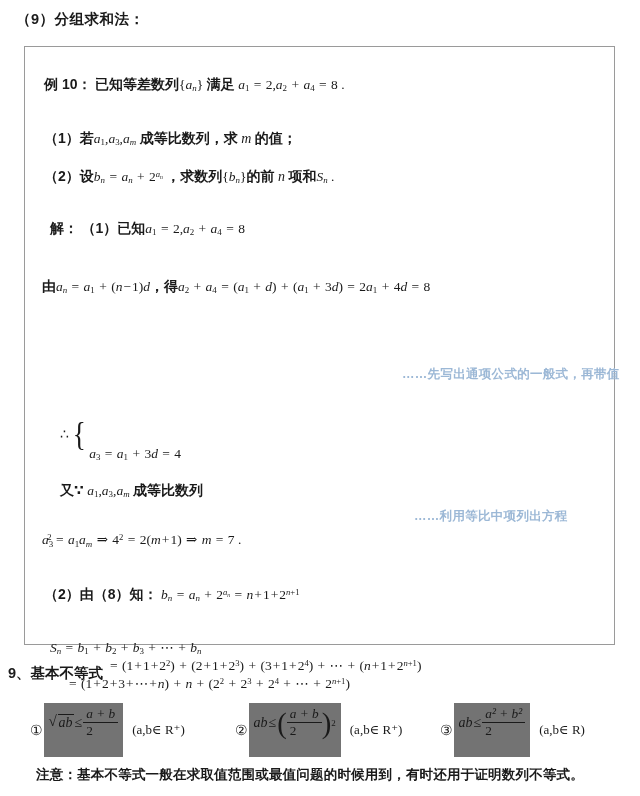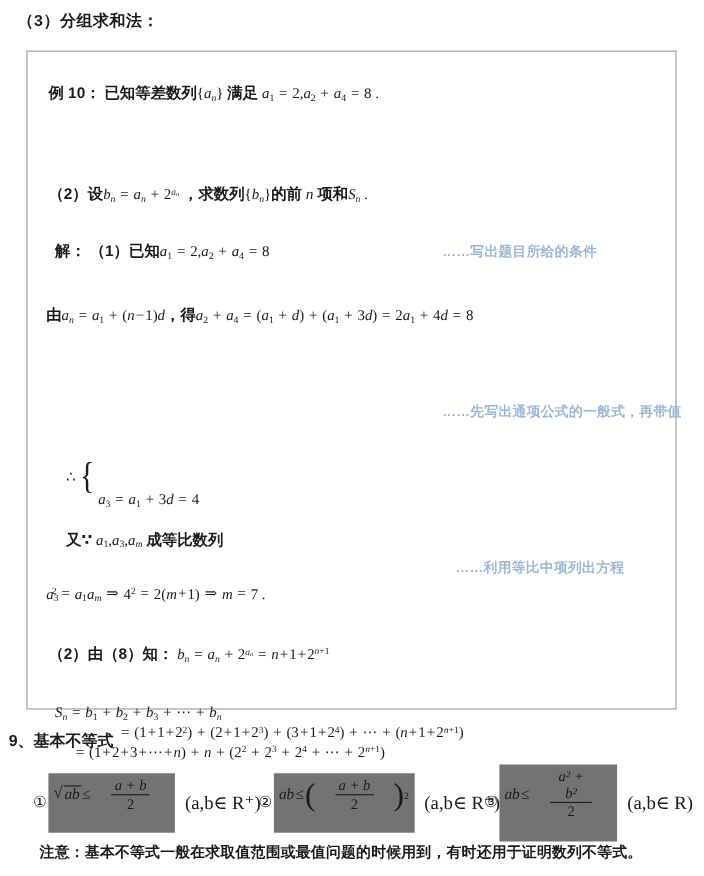--- a/index.html
+++ b/index.html
@@ -55,23 +55,23 @@
     font-family: "Liberation Sans", "DejaVu Sans", sans-serif;
     font-size: 12.5px;
     font-weight: 700;
     letter-spacing: .3px;
   }
 
   
   .frac {
     display: inline-block;
     vertical-align: -0.52em;
-    text-align: center;
+    text-align: left;
     font-size: .95em;
-    margin: 0 18px;
+    margin: 0 0;
   }
   .frac .num { display: block; border-bottom: 1px solid #1a1a1a; padding: 0 3px 0px; line-height: 1.12; }
   .frac .den { display: block; padding: 0px 3px 0; line-height: 1.15; }
 
   
   .sqrt { display: inline-block; position: relative; padding-left: 9px; }
   .sqrt::before {
     content: "√";
     position: absolute; left: 0; top: -1px;
     font-size: 1.08em;
@@ -102,59 +102,64 @@
   .ineq-row { position: absolute; left: 30px; top: 707px; width: 600px; height: 46px; }
   .ineq { position: absolute; top: 0; display: flex; align-items: center; height: 46px; }
   .circnum { font-size: 14px; margin-right: 1px; font-family: "Liberation Serif", serif; }
   .hl {
     background: #737373;
     padding: 4px 5px 19px;
     font-size: 14px;
     display: inline-flex;
     align-items: center;
   }
-  .cond { margin-left: 9px; font-size: 17px; white-space: nowrap; }
+  .cond { margin-left: 9px; font-size: 13px; white-space: nowrap; }
 
   
   .note {
     position: absolute;
     left: 36px; top: 766px;
     font-size: 13.5px;
     letter-spacing: .2px;
   }
 </style>
 </head>
 <body>
 
 <div class="page">
 
-  <div class="sec-heading cn">（3）分组求和法：</div>
+  <div class="sec-heading cn">（9）分组求和法：</div>
 
   <div class="example-box"></div>
 
   <div class="line" style="left:44px; top:76px;">
     <span class="cn">例 10：</span>
     <span class="cn">已知等差数列</span><span class="math">{<span class="mi">a</span><sub>n</sub>}</span>
     <span class="cn">满足</span>
     <span class="math"><span class="mi">a</span><sub class="n">1</sub> <span class="op">=</span> <span class="mn">2</span>,<span class="mi">a</span><sub class="n">2</sub> <span class="op">+</span> <span class="mi">a</span><sub class="n">4</sub> <span class="op">=</span> <span class="mn">8</span> .</span>
   </div>
 
+  <div class="line" style="left:44px; top:130px;">
+    <span class="cn">（1）若</span><span class="math"><span class="mi">a</span><sub class="n">1</sub>,<span class="mi">a</span><sub class="n">3</sub>,<span class="mi">a</span><sub>m</sub></span>
+    <span class="cn">成等比数列，求</span>
+    <span class="mi">m</span>
+    <span class="cn">的值；</span>
+  </div>
 
   <div class="line" style="left:44px; top:168px;">
     <span class="cn">（2）设</span><span class="math"><span class="mi">b</span><sub>n</sub> <span class="op">=</span> <span class="mi">a</span><sub>n</sub> <span class="op">+</span> <span class="mn">2</span><sup><span class="mi">a</span><sub>n</sub></sup></span>
     <span class="cn">，求数列</span><span class="math">{<span class="mi">b</span><sub>n</sub>}</span><span class="cn">的前</span>
     <span class="mi">n</span>
     <span class="cn">项和</span><span class="math"><span class="mi">S</span><sub>n</sub> .</span>
   </div>
 
   <div class="line" style="left:50px; top:220px;">
     <span class="cn">解：</span>
     <span class="cn">（1）</span><span class="cn">已知</span><span class="math"><span class="mi">a</span><sub class="n">1</sub> <span class="op">=</span> <span class="mn">2</span>,<span class="mi">a</span><sub class="n">2</sub> <span class="op">+</span> <span class="mi">a</span><sub class="n">4</sub> <span class="op">=</span> <span class="mn">8</span></span>
   </div>
-  <div class="annot" style="left:402px; top:221px;">……写出题目所给的条件</div>
 
   <div class="line" style="left:42px; top:278px;text-align:right;">
     <span class="cn">由</span><span class="math"><span class="mi">a</span><sub>n</sub> <span class="op">=</span> <span class="mi">a</span><sub class="n">1</sub> <span class="op">+</span> (<span class="mi">n</span><span class="op">−</span><span class="mn">1</span>)<span class="mi">d</span></span><span class="cn">，得</span><span class="math"><span class="mi">a</span><sub class="n">2</sub> <span class="op">+</span> <span class="mi">a</span><sub class="n">4</sub> <span class="op">=</span> (<span class="mi">a</span><sub class="n">1</sub> <span class="op">+</span> <span class="mi">d</span>) <span class="op">+</span> (<span class="mi">a</span><sub class="n">1</sub> <span class="op">+</span> <span class="mn">3</span><span class="mi">d</span>) <span class="op">=</span> <span class="mn">2</span><span class="mi">a</span><sub class="n">1</sub> <span class="op">+</span> <span class="mn">4</span><span class="mi">d</span> <span class="op">=</span> <span class="mn">8</span></span>
   </div>
 
 
   <div class="annot" style="left:402px; top:366px;">……先写出通项公式的一般式，再带值</div>
 
   <div class="brace-block" style="left:60px; top:406px;">
     <span class="because">∴</span>

